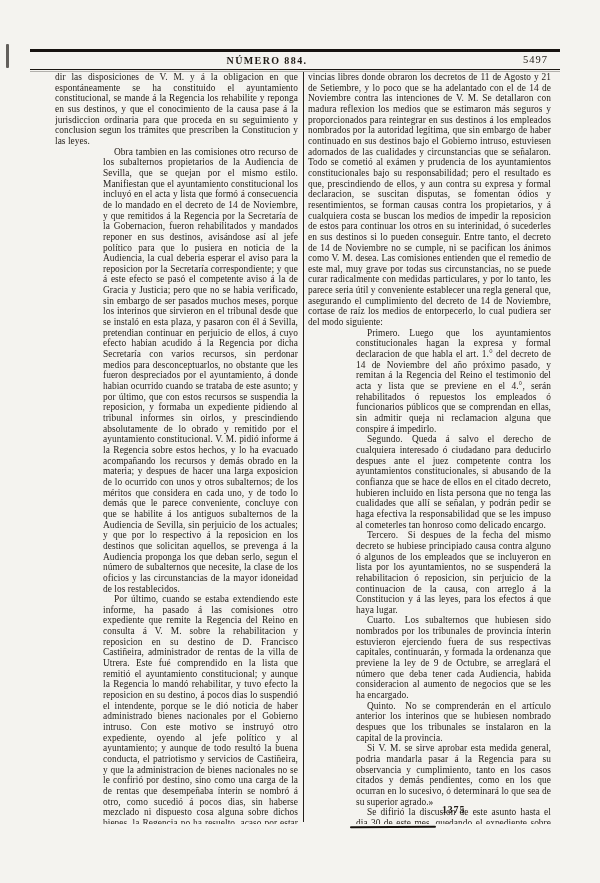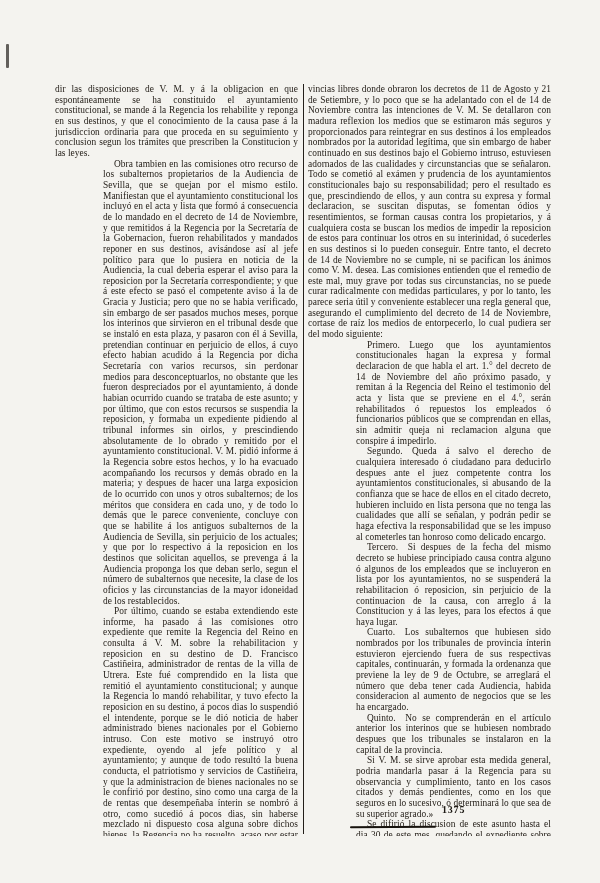--- a/index.html
+++ b/index.html
@@ -34,21 +34,21 @@
   .folio {
     position: absolute; right: 12px; top: 2px;
     font-size: 10.5px; letter-spacing: 1px; color: #1d1914;
   }
   .rule-thin {
     height: 1px; background: #1a1611;
     box-shadow: 0 2px 0 rgba(26, 22, 17, .30);
   }
   
   .columns {
-    position: absolute; left: 55px; top: 84px;
+    position: absolute; left: 55px; top: 72px;
     width: 497px; display: flex;
   }
   .col {
     width: 243px; height: 752px; overflow: hidden;
     font-size: 9.4px; line-height: 10.65px;
     text-align: justify;
     letter-spacing: 0.05px;
   }
   .col-divider {
     width: 1px; height: 750px; background: #221e19; margin: 0 4px 0 5px;
@@ -67,40 +67,48 @@
     color: #1d1914;
   }
 </style>
 </head>
 <body>
 
 <div class="page">
 
   <div class="scan-mark"></div>
 
+  <header class="masthead">
+    <div class="rule-thick"></div>
+    <div class="masthead-row">
+      <span class="issue">NÚMERO 884.</span>
+      <span class="folio">5497</span>
+    </div>
+    <div class="rule-thin"></div>
+  </header>
 
   <main class="columns">
 
     <section class="col col-left">
       <p>dir las disposiciones de V. M. y á la obligacion en que espontáneamente se ha constituido el ayuntamiento constitucional, se mande á la Regencia los rehabilite y reponga en sus destinos, y que el conocimiento de la causa pase á la jurisdiccion ordinaria para que proceda en su seguimiento y conclusion segun los trámites que prescriben la Constitucion y las leyes.</p>
       <p class="indent">Obra tambien en las comisiones otro recurso de los subalternos propietarios de la Audiencia de Sevilla, que se quejan por el mismo estilo. Manifiestan que el ayuntamiento constitucional los incluyó en el acta y lista que formó á consecuencia de lo mandado en el decreto de 14 de Noviembre, y que remitidos á la Regencia por la Secretaría de la Gobernacion, fueron rehabilitados y mandados reponer en sus destinos, avisándose así al jefe político para que lo pusiera en noticia de la Audiencia, la cual deberia esperar el aviso para la reposicion por la Secretaría correspondiente; y que á este efecto se pasó el competente aviso á la de Gracia y Justicia; pero que no se habia verificado, sin embargo de ser pasados muchos meses, porque los interinos que sirvieron en el tribunal desde que se instaló en esta plaza, y pasaron con él á Sevilla, pretendian continuar en perjuicio de ellos, á cuyo efecto habian acudido á la Regencia por dicha Secretaría con varios recursos, sin perdonar medios para desconceptuarlos, no obstante que les fueron despreciados por el ayuntamiento, á donde habian ocurrido cuando se trataba de este asunto; y por último, que con estos recursos se suspendia la reposicion, y formaba un expediente pidiendo al tribunal informes sin oirlos, y prescindiendo absolutamente de lo obrado y remitido por el ayuntamiento constitucional. V. M. pidió informe á la Regencia sobre estos hechos, y lo ha evacuado acompañando los recursos y demás obrado en la materia; y despues de hacer una larga exposicion de lo ocurrido con unos y otros subalternos; de los méritos que considera en cada uno, y de todo lo demás que le parece conveniente, concluye con que se habilite á los antiguos subalternos de la Audiencia de Sevilla, sin perjuicio de los actuales; y que por lo respectivo á la reposicion en los destinos que solicitan aquellos, se prevenga á la Audiencia proponga los que deban serlo, segun el número de subalternos que necesite, la clase de los oficios y las circunstancias de la mayor idoneidad de los restablecidos.</p>
       <p class="indent">Por último, cuando se estaba extendiendo este informe, ha pasado á las comisiones otro expediente que remite la Regencia del Reino en consulta á V. M. sobre la rehabilitacion y reposicion en su destino de D. Francisco Castiñeira, administrador de rentas de la villa de Utrera. Este fué comprendido en la lista que remitió el ayuntamiento constitucional; y aunque la Regencia lo mandó rehabilitar, y tuvo efecto la reposicion en su destino, á pocos dias lo suspendió el intendente, porque se le dió noticia de haber administrado bienes nacionales por el Gobierno intruso. Con este motivo se instruyó otro expediente, oyendo al jefe político y al ayuntamiento; y aunque de todo resultó la buena conducta, el patriotismo y servicios de Castiñeira, y que la administracion de bienes nacionales no se le confirió por destino, sino como una carga de la de rentas que desempeñaba ínterin se nombró á otro, como sucedió á pocos dias, sin haberse mezclado ni dispuesto cosa alguna sobre dichos bienes, la Regencia no ha resuelto, acaso por estar pendiente, la consulta del expediente de D. Manuel de Mier, que se ha referido antes, y es de la misma naturaleza.</p>
       <p class="indent">Estos casos y otros diversos de que las comisiones han tenido noticia, les han hecho conocer los disgustos, desavenencias é inquietudes que se experimentan en las pro-</p>
     </section>
 
     <div class="col-divider"></div>
 
     <section class="col col-right">
       <p>vincias libres donde obraron los decretos de 11 de Agosto y 21 de Setiembre, y lo poco que se ha adelantado con el de 14 de Noviembre contra las intenciones de V. M. Se detallaron con madura reflexion los medios que se estimaron más seguros y proporcionados para reintegrar en sus destinos á los empleados nombrados por la autoridad legítima, que sin embargo de haber continuado en sus destinos bajo el Gobierno intruso, estuviesen adornados de las cualidades y circunstancias que se señalaron. Todo se cometió al exámen y prudencia de los ayuntamientos constitucionales bajo su responsabilidad; pero el resultado es que, prescindiendo de ellos, y aun contra su expresa y formal declaracion, se suscitan disputas, se fomentan ódios y resentimientos, se forman causas contra los propietarios, y á cualquiera costa se buscan los medios de impedir la reposicion de estos para continuar los otros en su interinidad, ó sucederles en sus destinos si lo pueden conseguir. Entre tanto, el decreto de 14 de Noviembre no se cumple, ni se pacifican los ánimos como V. M. desea. Las comisiones entienden que el remedio de este mal, muy grave por todas sus circunstancias, no se puede curar radicalmente con medidas particulares, y por lo tanto, les parece seria útil y conveniente establecer una regla general que, asegurando el cumplimiento del decreto de 14 de Noviembre, cortase de raíz los medios de entorpecerlo, lo cual pudiera ser del modo siguiente:</p>
       <p class="indent">Primero. Luego que los ayuntamientos constitucionales hagan la expresa y formal declaracion de que habla el art. 1.° del decreto de 14 de Noviembre del año próximo pasado, y remitan á la Regencia del Reino el testimonio del acta y lista que se previene en el 4.°, serán rehabilitados ó repuestos los empleados ó funcionarios públicos que se comprendan en ellas, sin admitir queja ni reclamacion alguna que conspire á impedirlo.</p>
       <p class="indent">Segundo. Queda á salvo el derecho de cualquiera interesado ó ciudadano para deducirlo despues ante el juez competente contra los ayuntamientos constitucionales, si abusando de la confianza que se hace de ellos en el citado decreto, hubieren incluido en lista persona que no tenga las cualidades que allí se señalan, y podrán pedir se haga efectiva la responsabilidad que se les impuso al cometerles tan honroso como delicado encargo.</p>
       <p class="indent">Tercero. Si despues de la fecha del mismo decreto se hubiese principiado causa contra alguno ó algunos de los empleados que se incluyeron en lista por los ayuntamientos, no se suspenderá la rehabilitacion ó reposicion, sin perjuicio de la continuacion de la causa, con arreglo á la Constitucion y á las leyes, para los efectos á que haya lugar.</p>
       <p class="indent">Cuarto. Los subalternos que hubiesen sido nombrados por los tribunales de provincia ínterin estuvieron ejerciendo fuera de sus respectivas capitales, continuarán, y formada la ordenanza que previene la ley de 9 de Octubre, se arreglará el número que deba tener cada Audiencia, habida consideracion al aumento de negocios que se les ha encargado.</p>
       <p class="indent">Quinto. No se comprenderán en el artículo anterior los interinos que se hubiesen nombrado despues que los tribunales se instalaron en la capital de la provincia.</p>
-      <p class="indent">Si V. M. se sirve aprobar esta medida general, podria mandarla pasar á la Regencia para su observancia y cumplimiento, tanto en los casos citados y demás pendientes, como en los que seguros en lo sucesivo, ó determinará lo que sea de su superior agrado.»</p>
+      <p class="indent">Si V. M. se sirve aprobar esta medida general, podria mandarla pasar á la Regencia para su observancia y cumplimiento, tanto en los casos citados y demás pendientes, como en los que ocurran en lo sucesivo, ó determinará lo que sea de su superior agrado.»</p>
       <p class="indent">Se difirió la discusion de este asunto hasta el dia 30 de este mes, quedando el expediente sobre la mesa para que se enterasen de él los Sres. Diputados.</p>
     </section>
 
   </main>
 
   <div class="end-rule"></div>
   <div class="sheet-no">1375</div>
 
 </div>
 

